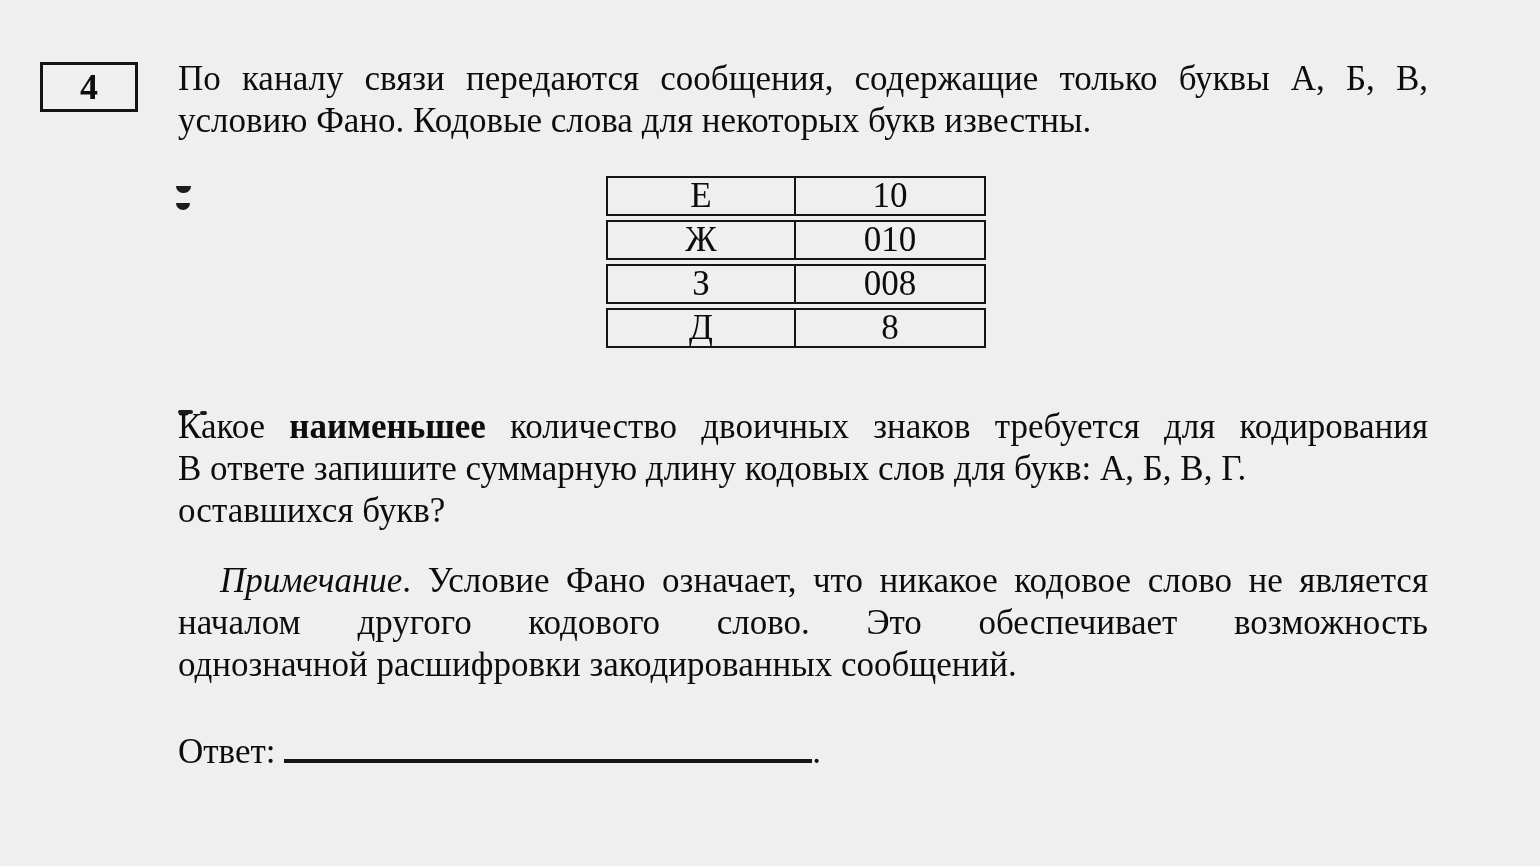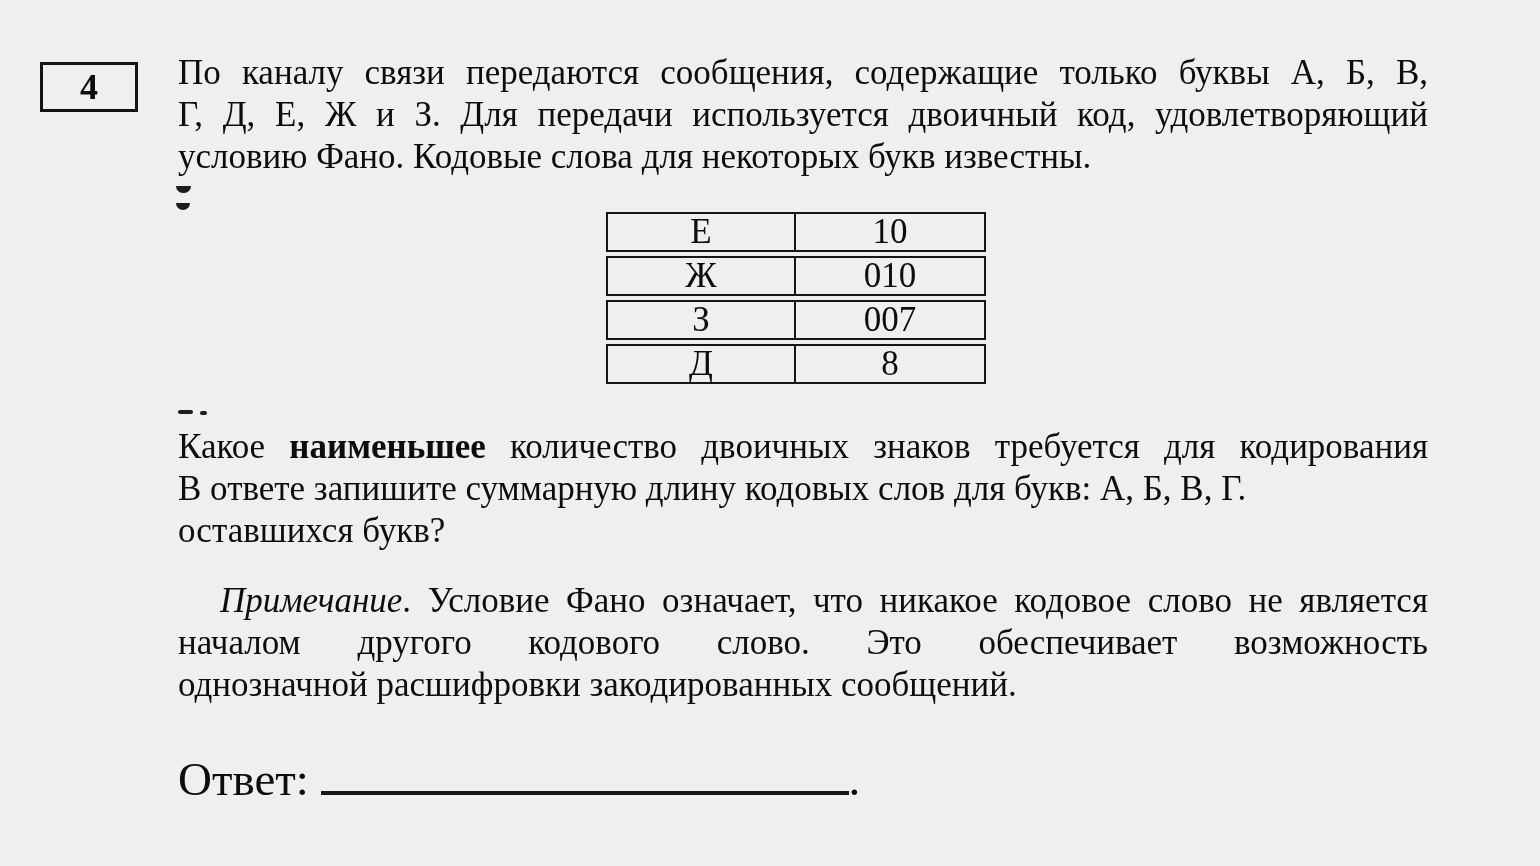--- a/index.html
+++ b/index.html
@@ -16,21 +16,21 @@
     position: absolute;
     left: 40px; top: 62px;
     width: 92px; height: 44px;
     border: 3px solid #141414;
     display: flex; align-items: center; justify-content: center;
     font-size: 36px; font-weight: bold;
     background: #efefef;
   }
   .content {
     position: absolute;
-    left: 178px; top: 52px;
+    left: 178px; top: 58px;
     width: 1250px;
   }
   .line {
     font-size: 35px;
     line-height: 42px;
     height: 42px;
     white-space: normal;
   }
   .line.justify {
     text-align: justify;
@@ -49,26 +49,26 @@
     width: 186px;
     height: 36px;
     line-height: 36px;
     text-align: center;
     vertical-align: middle;
     border: 2px solid #161616;
     padding: 0;
   }
   .code-table td.code-cell { border-left: none; width: 188px; }
 
-  .question-block { margin-top: 38px; }
+  .question-block { margin-top: 54px; }
   .note-block { margin-top: 28px; }
 
   .answer-row {
     margin-top: 36px;
-    font-size: 47px;
+    font-size: 35px;
     line-height: 46px;
     height: 46px;
   }
   .answer-blank {
     display: inline-block;
     width: 528px;
     height: 1.05em;
     border-bottom: 4px solid #161616;
     vertical-align: baseline;
   }
@@ -94,37 +94,36 @@
 
   <div class="artifact a1"></div>
   <div class="artifact a2"></div>
   <div class="artifact b1"></div>
   <div class="artifact b2"></div>
 
   <div class="content">
 
     <div>
       <div class="line justify">По каналу связи передаются сообщения, содержащие только буквы А, Б, В,</div>
-      <div class="line justify">Г, Д, Е, Ж и З. Для передачи используется двоичный код, удовлетворяющий</div>
       <div class="line">условию Фано. Кодовые слова для некоторых букв известны.</div>
     </div>
 
     <table class="code-table">
       <tbody>
         <tr>
           <td class="letter-cell">Е</td>
           <td class="code-cell">10</td>
         </tr>
         <tr>
           <td class="letter-cell">Ж</td>
           <td class="code-cell">010</td>
         </tr>
         <tr>
           <td class="letter-cell">З</td>
-          <td class="code-cell">007</td>
+          <td class="code-cell">008</td>
         </tr>
         <tr>
           <td class="letter-cell">Д</td>
           <td class="code-cell">8</td>
         </tr>
       </tbody>
     </table>
 
     <div class="question-block">
       <div class="line justify"><span>Какое</span> <span class="bold">наименьшее</span> <span>количество двоичных знаков требуется для кодирования</span></div>

